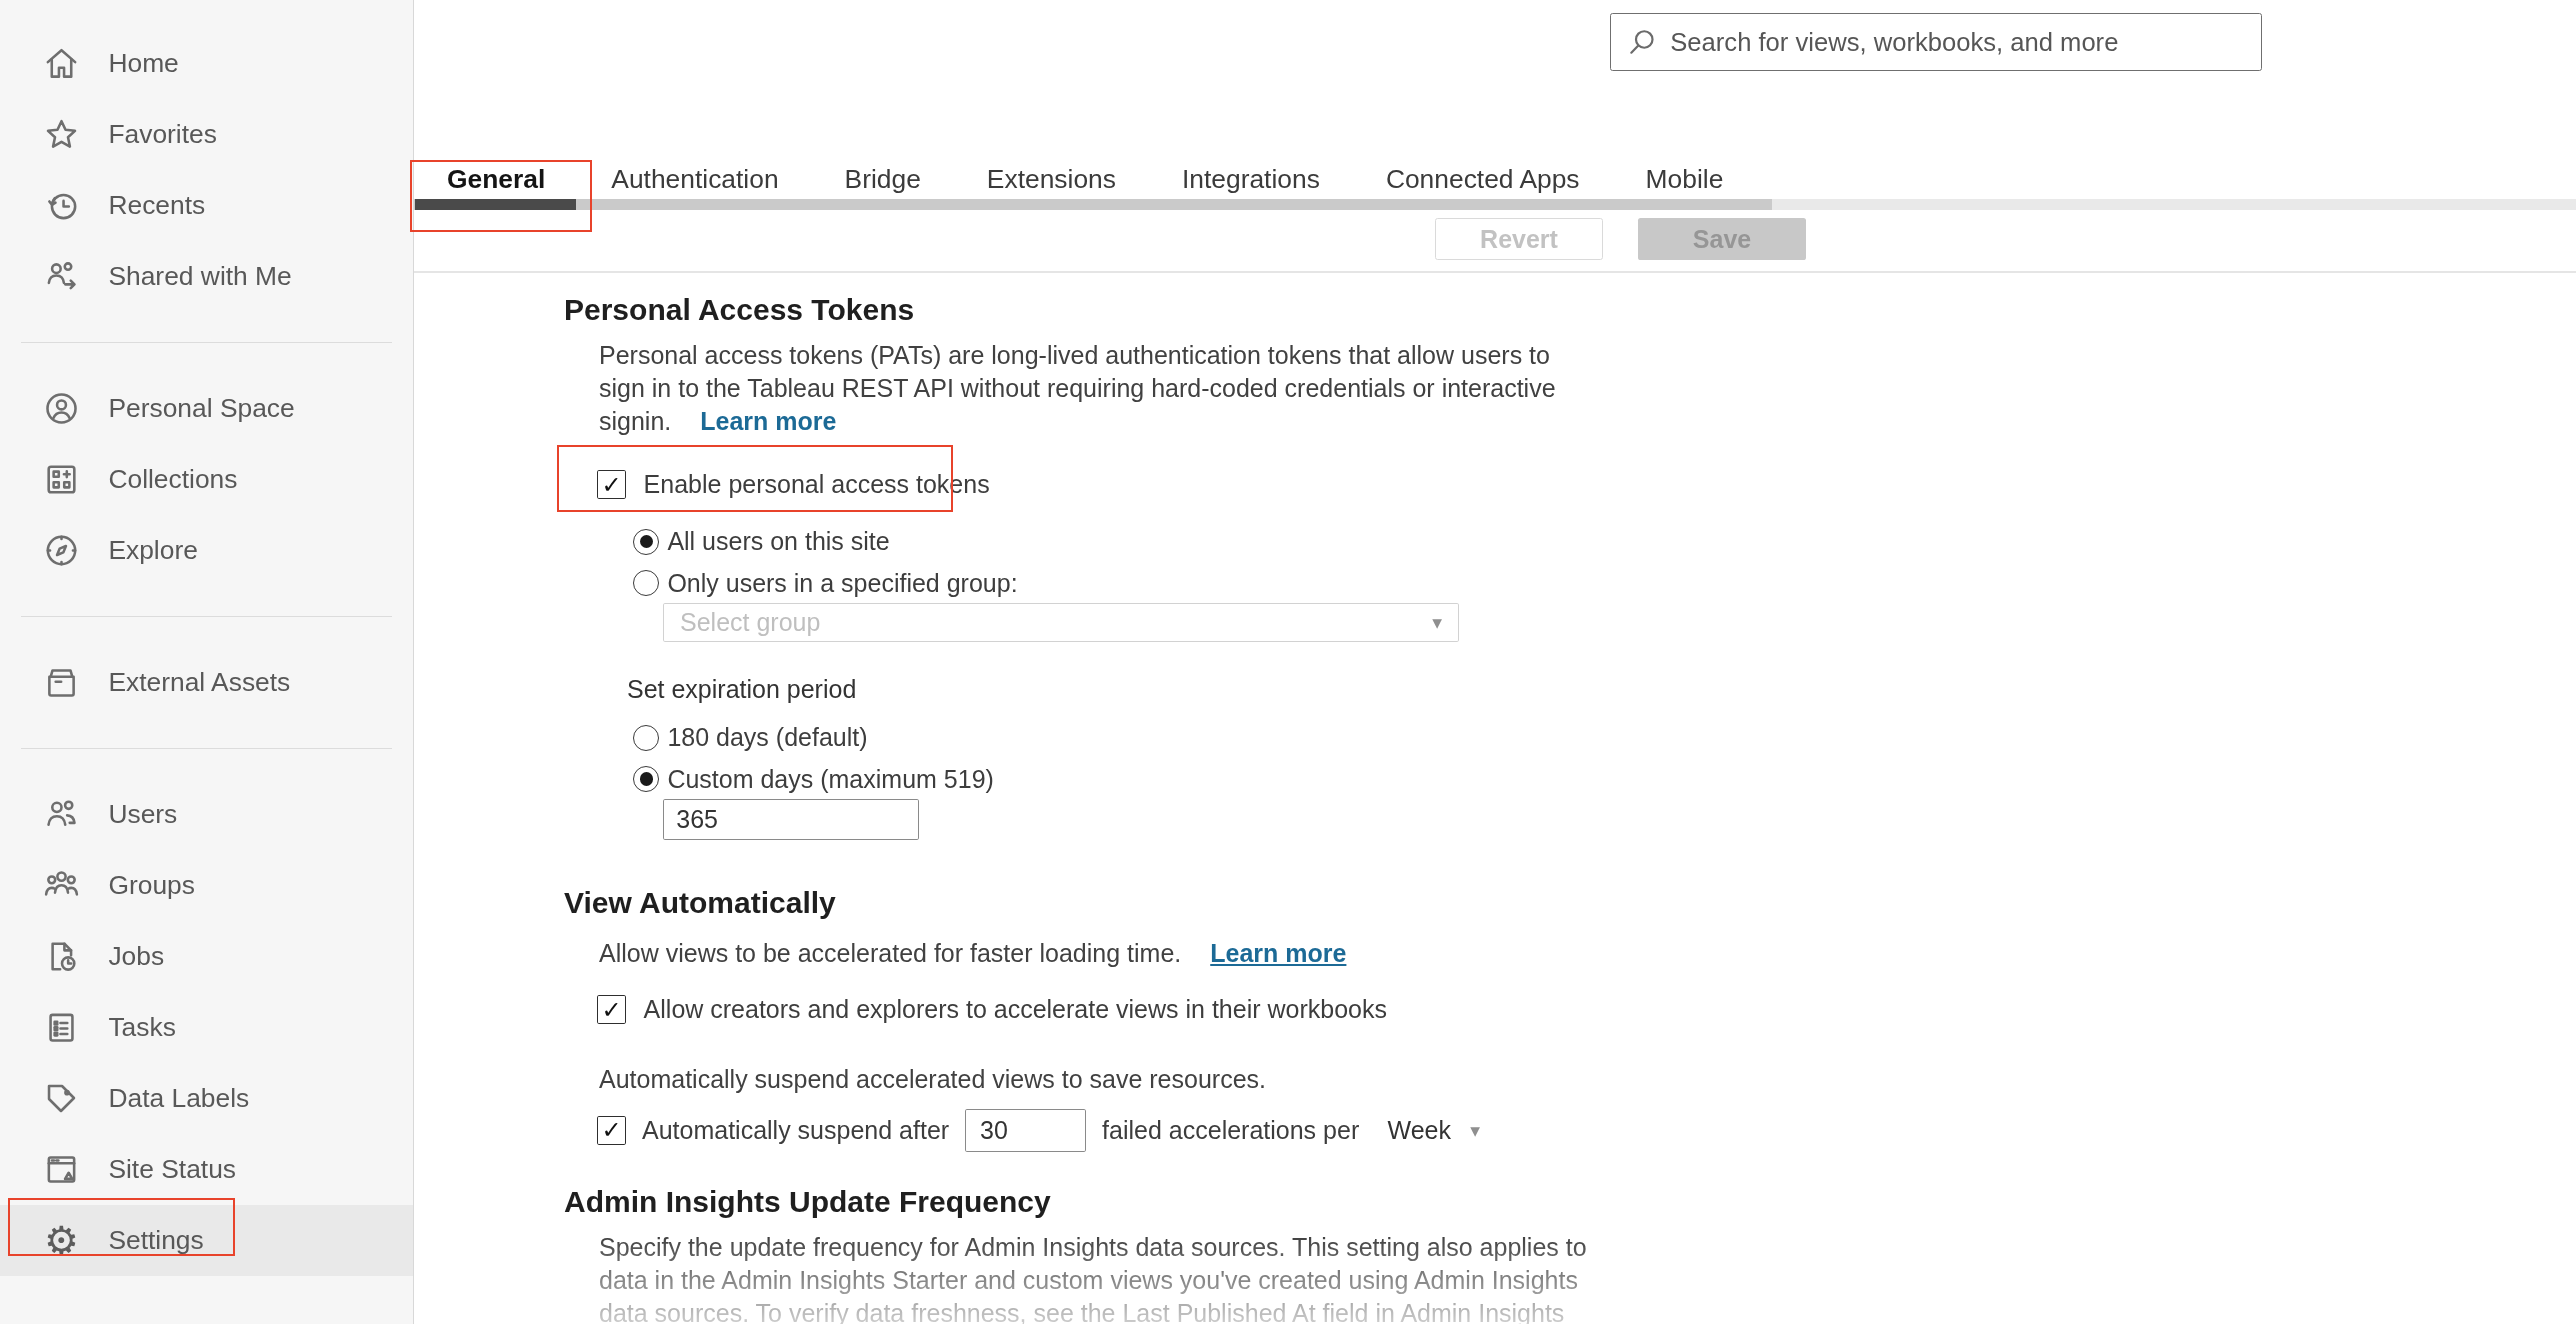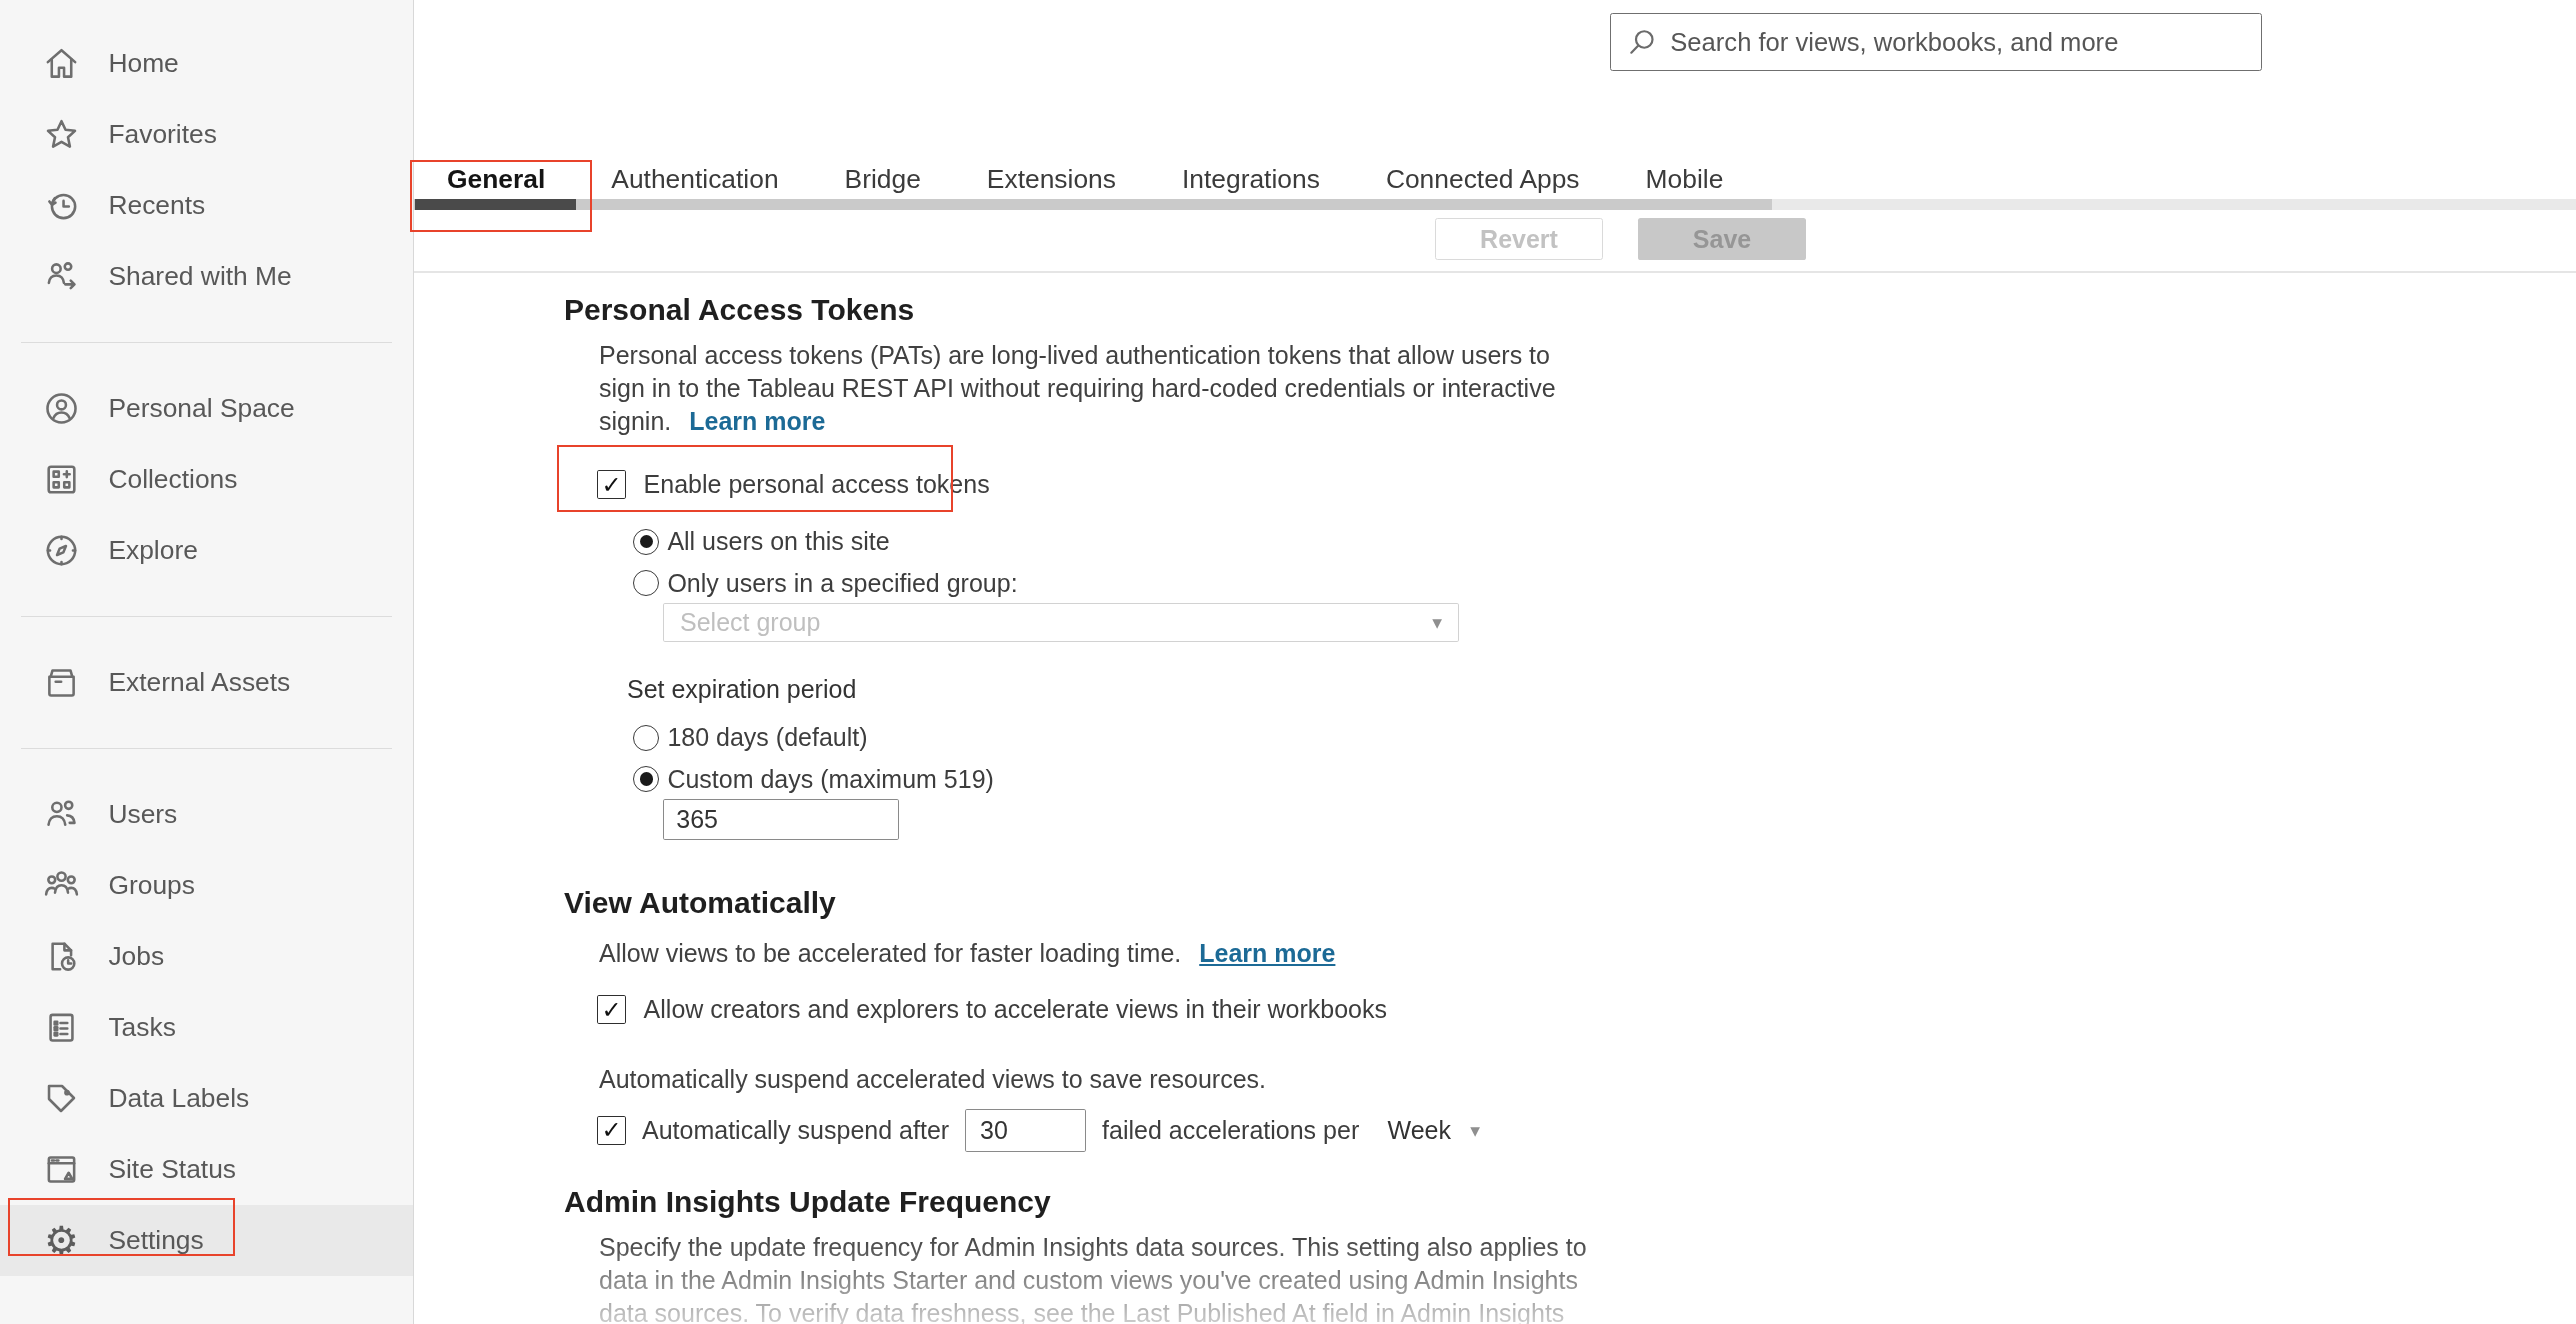--- a/index.html
+++ b/index.html
@@ -53,42 +53,42 @@
 
   
   .content{position:absolute;left:0;right:0;top:272px;bottom:0;overflow:hidden;}
   .content::after{content:"";position:absolute;left:0;right:0;bottom:0;height:88px;background:linear-gradient(to bottom,rgba(255,255,255,0),rgba(255,255,255,0.75));pointer-events:none;}
   .section-title{margin-left:150px;font-size:30px;font-weight:bold;color:var(--ink);white-space:nowrap;}
   .pat-title{margin-top:21px;}
   .para{margin-left:185px;font-size:25px;color:#414141;line-height:33px;white-space:nowrap;}
   .para.mt{margin-top:12.3px;}
   a.learn{color:var(--link);text-decoration:none;font-weight:bold;cursor:pointer;}
   a.learn.underlined{text-decoration:underline;}
-  .inline-link-row a{margin-left:18px;}
+  .inline-link-row a{margin-left:29px;}
 
   .check-row{display:flex;align-items:center;gap:17.6px;white-space:nowrap;}
   .checkbox{width:29px;height:29px;border:1.8px solid #2e2e2e;border-radius:1.8px;background:#fff;display:flex;align-items:center;justify-content:center;font-size:24px;font-weight:bold;color:#111;flex:0 0 29px;cursor:pointer;}
   .check-label{font-size:25px;color:#3d3d3d;}
 
   .pat-enable{margin-left:183px;margin-top:32px;position:relative;width:370px;}
   .pat-enable .red-frame{left:-40px;top:-25px;width:396px;height:67px;}
 
   .radio-group{margin-left:219px;margin-top:28px;display:flex;flex-direction:column;gap:12.3px;}
   .radio-row{display:flex;align-items:center;gap:8px;white-space:nowrap;cursor:pointer;}
   .radio{width:26.4px;height:26.4px;border:1.8px solid #3a3a3a;border-radius:50%;flex:0 0 26.4px;display:flex;align-items:center;justify-content:center;background:#fff;}
   .radio.on::after{content:"";width:13.2px;height:13.2px;border-radius:50%;background:#1a1a1a;}
   .radio-label{font-size:25px;color:#3d3d3d;}
 
   .select-box{margin-left:249px;margin-top:5.3px;width:796px;height:39px;border:1.8px solid #d2d2d2;border-radius:1.8px;display:flex;align-items:center;padding:0 16px;justify-content:space-between;cursor:pointer;background:#fff;}
   .select-placeholder{font-size:25px;color:#bfbfbf;}
   .caret{font-size:19.4px;color:#8f8f8f;}
 
   .exp-label{margin-left:213px;margin-top:33px;font-size:25px;color:#333;}
   .exp-radios{margin-top:19.4px;}
-  .days-input{margin-left:249px;margin-top:5.3px;width:236px;height:41px;border:1.8px solid #8a8a8a;border-radius:1.8px;font-size:25px;color:#333;padding-left:12.3px;font-family:inherit;outline:none;display:block;background:#fff;}
+  .days-input{margin-left:249px;margin-top:5.3px;width:256px;height:41px;border:1.8px solid #8a8a8a;border-radius:1.8px;font-size:25px;color:#333;padding-left:12.3px;font-family:inherit;outline:none;display:block;background:#fff;}
 
   .va-title{margin-top:46px;}
   .va-line{margin-top:17.6px;}
   .va-check{margin-left:183px;margin-top:25px;}
   .suspend-intro{margin-top:39px;}
   .suspend-row{margin-left:183px;margin-top:12.3px;display:flex;align-items:center;gap:16px;white-space:nowrap;}
   .count-input{width:121px;height:43px;border:1.8px solid #8a8a8a;border-radius:1.8px;font-size:25px;color:#333;padding-left:14px;font-family:inherit;outline:none;background:#fff;}
   .period-select{display:flex;align-items:center;gap:19.4px;margin-left:12.3px;cursor:pointer;}
   .period-label{font-size:25px;color:#333;}
 

